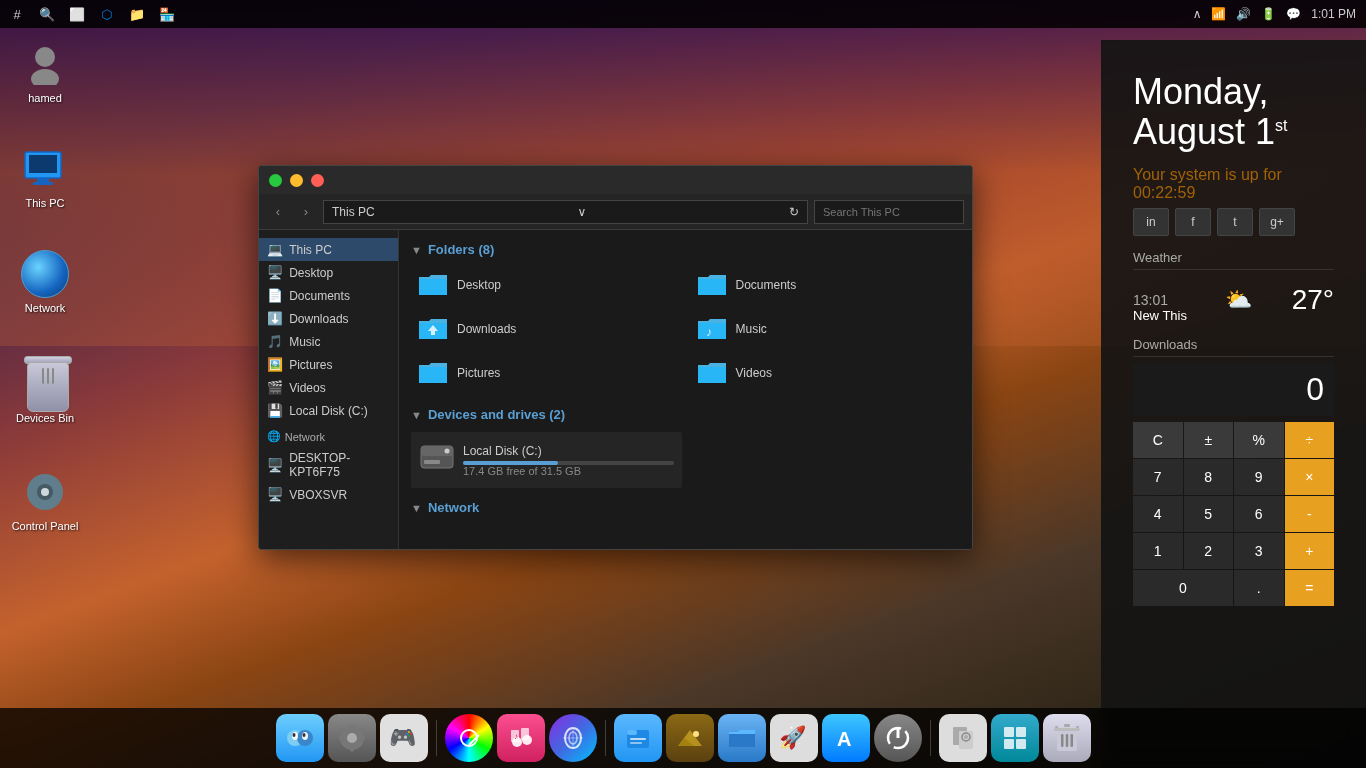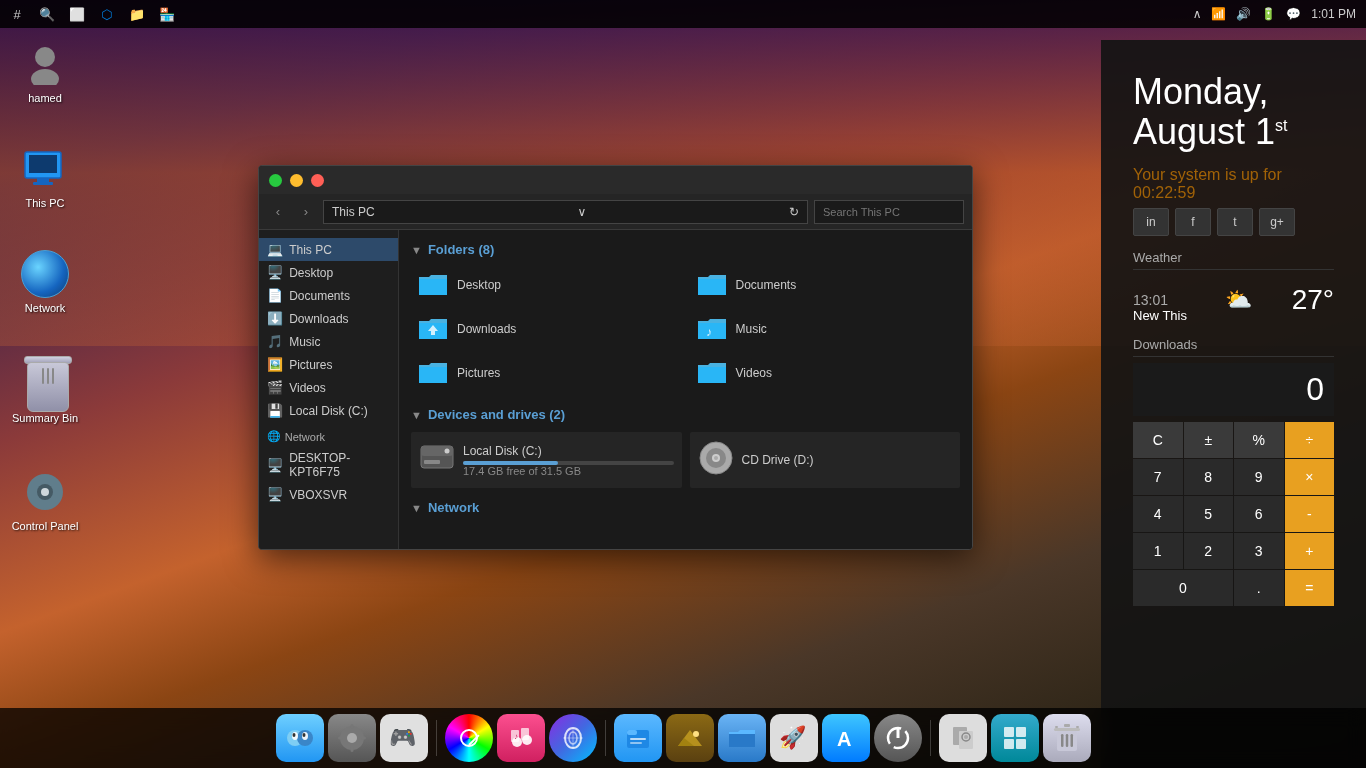--- a/index.html
+++ b/index.html
@@ -439,21 +439,21 @@
       <div class="trash-lid"></div>
       <div class="trash-icon-desktop">
         <div style="position:absolute;top:5px;left:50%;transform:translateX(-50%);display:flex;gap:3px;">
           <div style="width:2px;height:16px;background:#888;border-radius:1px;"></div>
           <div style="width:2px;height:16px;background:#888;border-radius:1px;"></div>
           <div style="width:2px;height:16px;background:#888;border-radius:1px;"></div>
         </div>
       </div>
     </div>
   </div>
-  <div class="icon-label">Summary Bin</div>
+  <div class="icon-label">Devices Bin</div>
 </div>
 
 <div class="desktop-icon" style="top:468px; left:10px;">
   <div class="icon-img" style="display:flex;align-items:center;justify-content:center;">
     <svg width="44" height="44" viewBox="0 0 44 44">
       <circle cx="22" cy="22" r="18" fill="#607d8b"></circle>
       <circle cx="22" cy="22" r="8" fill="#455a64"></circle>
       <circle cx="22" cy="22" r="4" fill="#cfd8dc"></circle>
     </svg>
   </div>
@@ -661,33 +661,20 @@
             </svg>
           </div>
           <div class="drive-info">
             <div class="drive-name">Local Disk (C:)</div>
             <div class="drive-bar-container">
               <div class="drive-bar" style="width:45%;"></div>
             </div>
             <div class="drive-space">17.4 GB free of 31.5 GB</div>
           </div>
         </div>
-        <div class="drive-item">
-          <div>
-            <svg width="36" height="36" viewBox="0 0 36 36">
-              <circle cx="18" cy="18" r="16" fill="#aaa" stroke="#888" stroke-width="1"></circle>
-              <circle cx="18" cy="18" r="10" fill="#888"></circle>
-              <circle cx="18" cy="18" r="4" fill="#ccc"></circle>
-              <circle cx="18" cy="18" r="2" fill="#aaa"></circle>
-            </svg>
-          </div>
-          <div class="drive-info">
-            <div class="drive-name">CD Drive (D:)</div>
-          </div>
-        </div>
       </div>
 
       <div class="section-header" style="margin-top:12px;">
         <span class="section-arrow">▼</span>
         <span class="section-title">Network</span>
       </div>
     </div>
   </div>
 </div>
 

